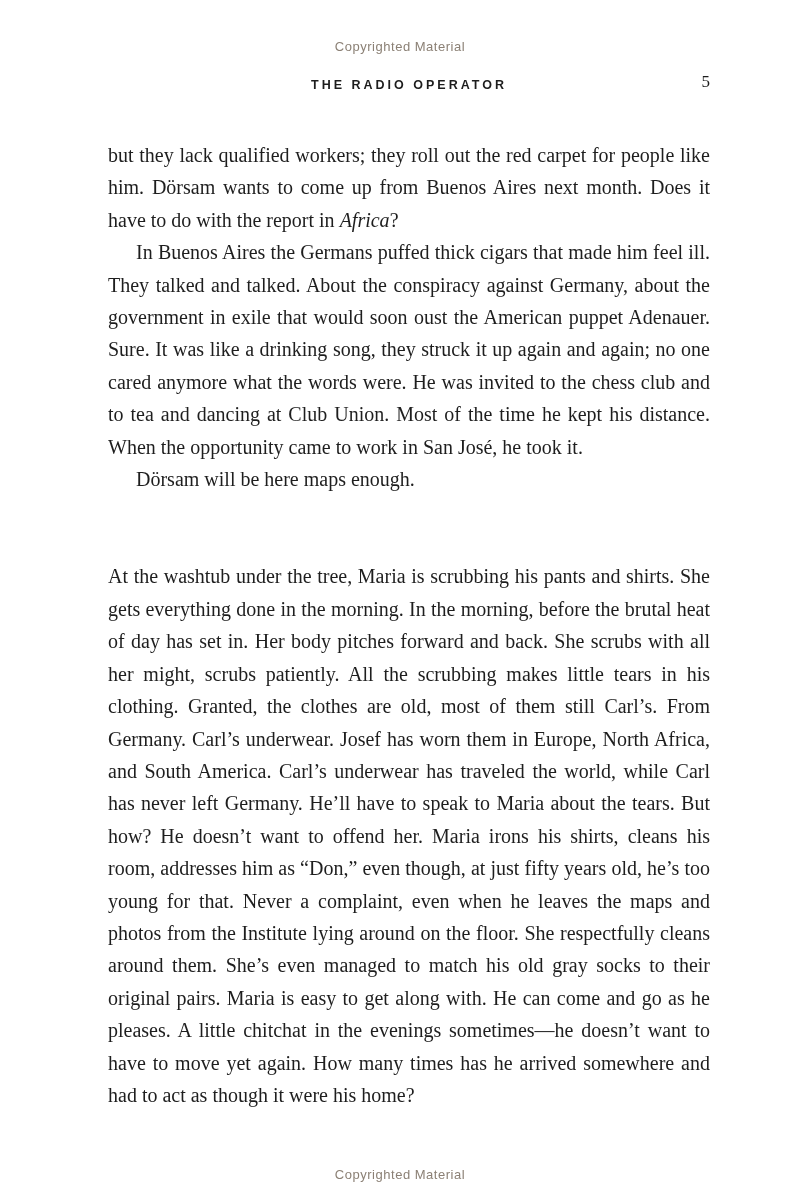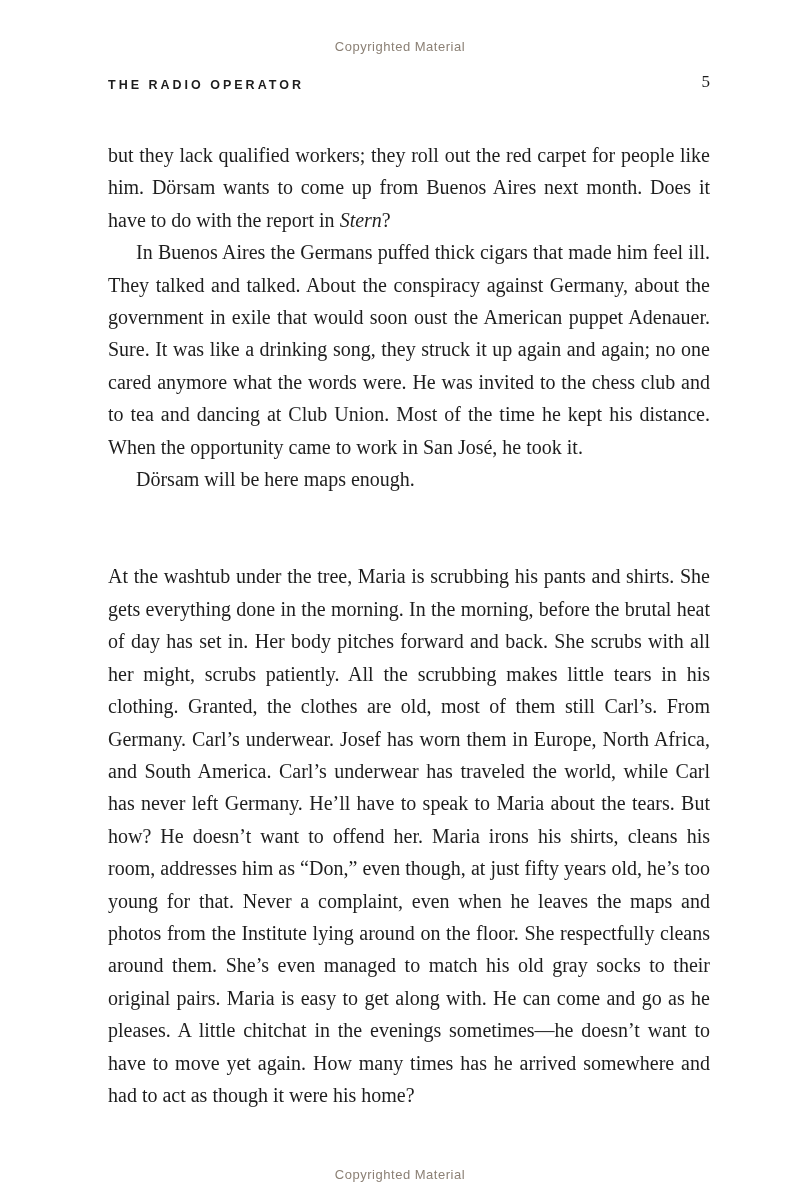--- a/index.html
+++ b/index.html
@@ -27,20 +27,21 @@
     color: #8b8075;
   }
   .copyright-top { top: 27px; }
   .copyright-bottom { bottom: 24px; }
 
   .running-header {
     position: absolute;
     top: 63px;
     left: 108px;
     width: 602px;
+    text-align: center;
   }
   .running-title {
     font-family: "Liberation Sans", sans-serif;
     font-weight: 700;
     font-size: 12.5px;
     letter-spacing: 3px;
     color: #1d1d1d;
   }
   .page-number {
     position: absolute;
@@ -73,21 +74,21 @@
 
   <div class="copyright copyright-top">Copyrighted Material</div>
 
   <header class="running-header">
     <span class="running-title">THE RADIO OPERATOR</span>
     <span class="page-number">5</span>
   </header>
 
   <main class="body-text">
 
-    <p class="para continued"><span>but they lack qualified workers; they roll out the red carpet for people like him. Dörsam wants to come up from Buenos Aires next month. Does it have to do with the report in </span><em class="italic">Stern</em><span>?</span></p>
+    <p class="para continued"><span>but they lack qualified workers; they roll out the red carpet for people like him. Dörsam wants to come up from Buenos Aires next month. Does it have to do with the report in </span><em class="italic">Africa</em><span>?</span></p>
 
     <p class="para indented">In Buenos Aires the Germans puffed thick cigars that made him feel ill. They talked and talked. About the conspiracy against Germany, about the government in exile that would soon oust the American puppet Adenauer. Sure. It was like a drinking song, they struck it up again and again; no one cared anymore what the words were. He was invited to the chess club and to tea and dancing at Club Union. Most of the time he kept his distance. When the opportunity came to work in San José, he took it.</p>
 
     <p class="para indented">Dörsam will be here maps enough.</p>
 
     <p class="para section-break">At the washtub under the tree, Maria is scrubbing his pants and shirts. She gets everything done in the morning. In the morning, before the brutal heat of day has set in. Her body pitches forward and back. She scrubs with all her might, scrubs patiently. All the scrubbing makes little tears in his clothing. Granted, the clothes are old, most of them still Carl’s. From Germany. Carl’s underwear. Josef has worn them in Europe, North Africa, and South America. Carl’s underwear has traveled the world, while Carl has never left Germany. He’ll have to speak to Maria about the tears. But how? He doesn’t want to offend her. Maria irons his shirts, cleans his room, addresses him as “Don,” even though, at just fifty years old, he’s too young for that. Never a complaint, even when he leaves the maps and photos from the Institute lying around on the floor. She respectfully cleans around them. She’s even managed to match his old gray socks to their original pairs. Maria is easy to get along with. He can come and go as he pleases. A little chitchat in the evenings sometimes—he doesn’t want to have to move yet again. How many times has he arrived somewhere and had to act as though it were his home?</p>
 
   </main>
 
   <div class="copyright copyright-bottom">Copyrighted Material</div>

